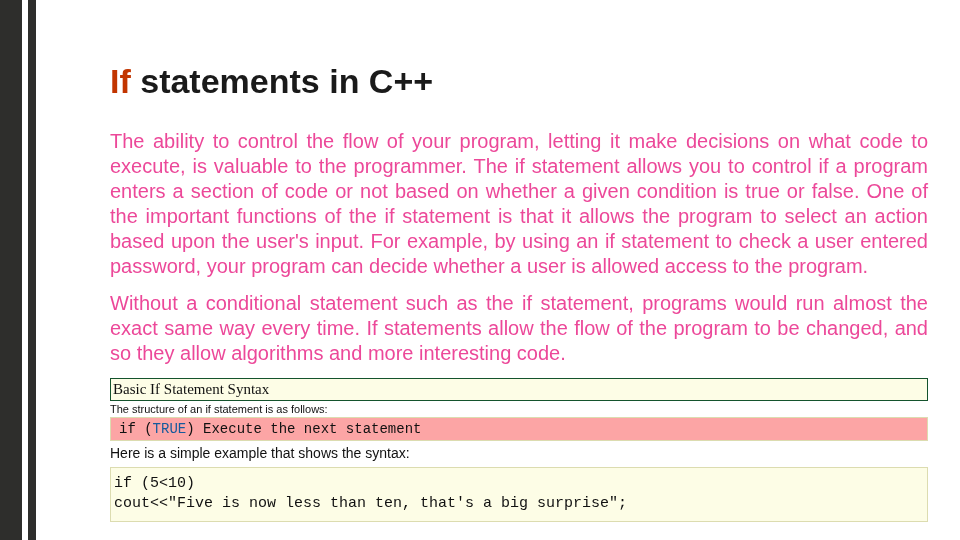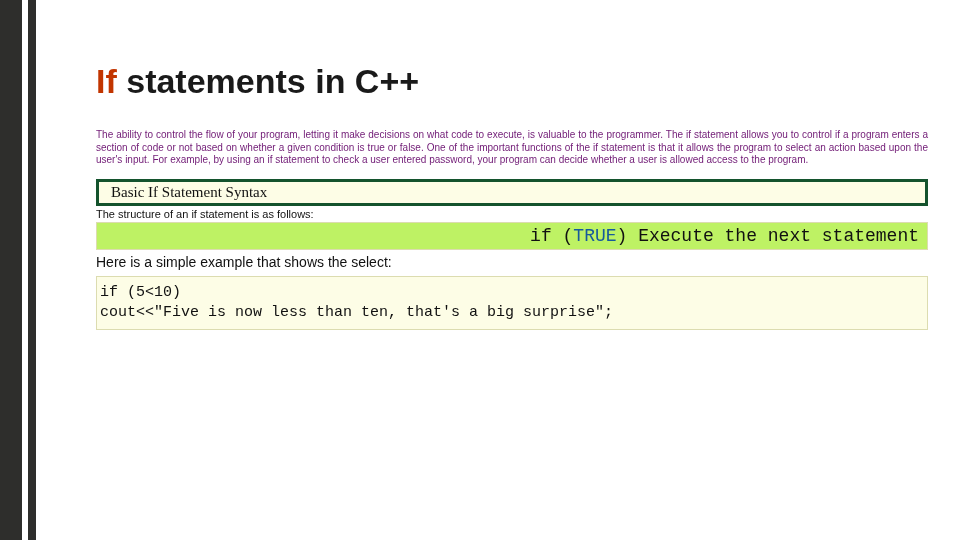--- a/index.html
+++ b/index.html
@@ -24,68 +24,67 @@
     width: 22px;
     background: #2e2e2c;
   }
   .border-strip.left1 { left: 0; }
   .border-strip.left2 {
     left: 28px;
     width: 8px;
   }
   .content {
     position: absolute;
-    left: 96px;
+    left: 110px;
     right: 32px;
     top: 62px;
   }
   .title {
     font-size: 34px;
     font-weight: 700;
     color: #1a1a1a;
     margin: 0 0 28px 0;
     font-family: Verdana, Geneva, sans-serif;
   }
   .title .hl { color: #c23500; }
   .para {
-    font-size: 10px;
+    font-size: 20px;
     line-height: 1.25;
-    color: #701a75;
+    color: #ec4899;
     margin: 0 0 12px 0;
     text-align: justify;
     text-justify: inter-word;
     font-family: Verdana, Geneva, sans-serif;
   }
   .syntax-label {
     font-size: 15px;
     color: #111;
     background: #fdfde6;
-    border: 3px solid #14532d;
-    padding: 2px 12px;
+    border: 1px solid #14532d;
+    padding: 2px 2px;
     margin: 0 0 2px 0;
     font-family: Georgia, 'Times New Roman', serif;
     display: block;
   }
   .structure {
     font-size: 11px;
     color: #111;
     margin: 2px 0 2px 0;
     font-family: Verdana, Geneva, sans-serif;
   }
   .code-line {
     font-family: "Courier New", Courier, monospace;
-    font-size: 18px;
-    background: #bef264;
+    font-size: 14px;
+    background: #fca5a5;
     border: 1px solid #dcdcb0;
     padding: 3px 8px;
     margin: 0 0 4px 0;
     color: #111;
     display: block;
     white-space: pre;
-    text-align: right;
   }
   .code-line .true-kw { color: #165a9c; }
   .example-lead {
     font-size: 14px;
     color: #111;
     margin: 2px 0 6px 0;
     font-family: Verdana, Geneva, sans-serif;
   }
   .code-box {
     font-family: "Courier New", Courier, monospace;
@@ -107,26 +106,27 @@
   <div class="border-strip left2"></div>
 
   <div class="content">
 
     <h1 class="title">
       <span class="hl">If</span><span> statements in C++</span>
     </h1>
 
     <p class="para">The ability to control the flow of your program, letting it make decisions on what code to execute, is valuable to the programmer. The if statement allows you to control if a program enters a section of code or not based on whether a given condition is true or false. One of the important functions of the if statement is that it allows the program to select an action based upon the user's input. For example, by using an if statement to check a user entered password, your program can decide whether a user is allowed access to the program.</p>
 
+    <p class="para">Without a conditional statement such as the if statement, programs would run almost the exact same way every time. If statements allow the flow of the program to be changed, and so they allow algorithms and more interesting code.</p>
 
     <span class="syntax-label">Basic If Statement Syntax</span>
 
     <div class="structure">The structure of an if statement is as follows:</div>
 
     <span class="code-line"><span>if (</span><span class="true-kw">TRUE</span><span>) Execute the next statement</span></span>
 
-    <div class="example-lead">Here is a simple example that shows the select:</div>
+    <div class="example-lead">Here is a simple example that shows the syntax:</div>
 
     <pre class="code-box">if (5&lt;10)
 cout&lt;&lt;"Five is now less than ten, that's a big surprise";</pre>
 
   </div>
 </div>
 
 </body></html>

